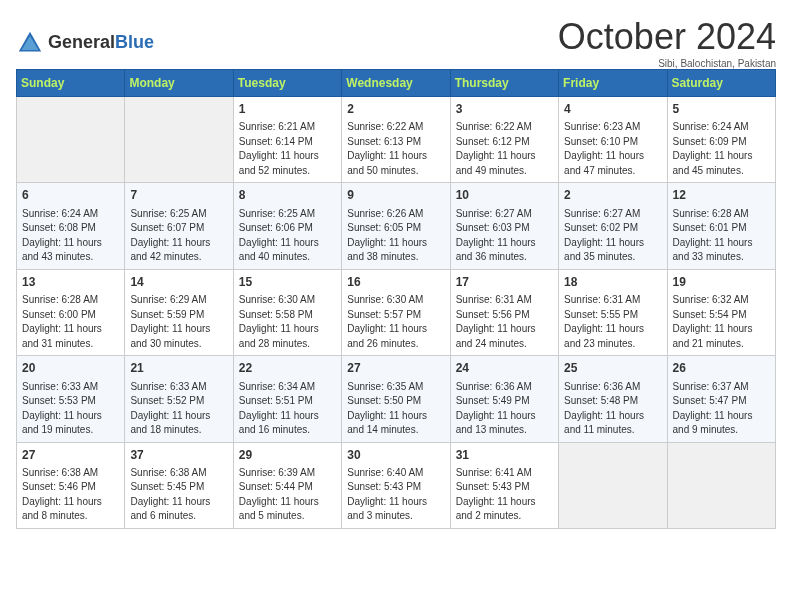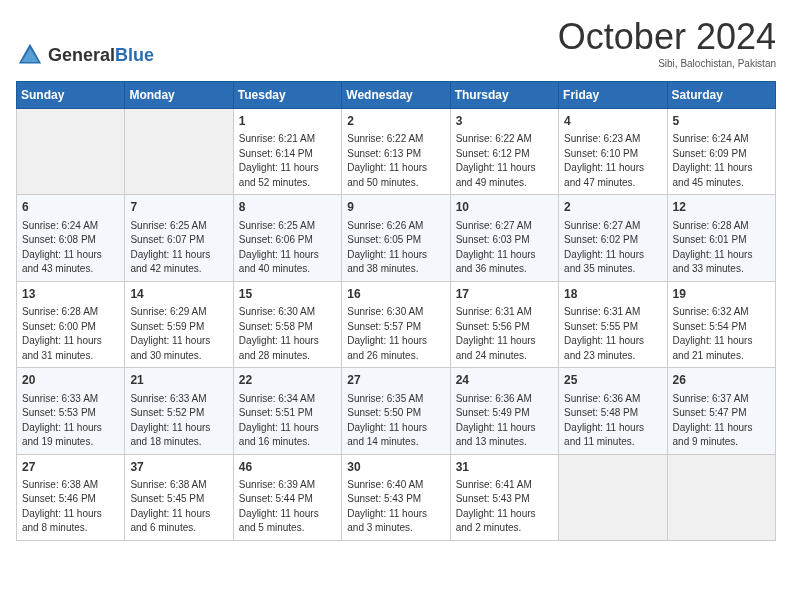--- a/index.html
+++ b/index.html
@@ -6,22 +6,21 @@
     body {
       font-family: Arial, sans-serif;
       background: #fff;
       width: 792px;
       min-height: 612px;
       padding: 16px;
     }
     .header {
       display: flex;
       justify-content: space-between;
-      align-items: flex-end;
-      margin-bottom: 12px;
+      align-items: center;
       gap: 24px;
     }
     .logo {
       display: flex;
       align-items: center;
       gap: 4px;
     }
     .logo-text-general {
       font-size: 18px;
       font-weight: bold;
@@ -48,21 +47,21 @@
       font-size: 10px;
       color: #555;
     }
     table {
       width: 100%;
       border-collapse: collapse;
       font-size: 10.5px;
     }
     thead tr th {
       background-color: #2a6db5;
-      color: #ffffff;
+      color: #bef264;
       padding: 6px 4px;
       text-align: left;
       font-size: 12px;
       font-weight: bold;
       border: 1px solid #1a5a9a;
     }
     tbody tr td {
       border: 1px solid #ccc;
       vertical-align: top;
       padding: 4px 5px;
@@ -243,21 +242,21 @@
       <tr>
         <td>
           <div class="day-num">27</div>
           <div class="day-info">Sunrise: 6:38 AM<br>Sunset: 5:46 PM<br>Daylight: 11 hours and 8 minutes.</div>
         </td>
         <td>
           <div class="day-num">37</div>
           <div class="day-info">Sunrise: 6:38 AM<br>Sunset: 5:45 PM<br>Daylight: 11 hours and 6 minutes.</div>
         </td>
         <td>
-          <div class="day-num">46</div>
+          <div class="day-num">29</div>
           <div class="day-info">Sunrise: 6:39 AM<br>Sunset: 5:44 PM<br>Daylight: 11 hours and 5 minutes.</div>
         </td>
         <td>
           <div class="day-num">30</div>
           <div class="day-info">Sunrise: 6:40 AM<br>Sunset: 5:43 PM<br>Daylight: 11 hours and 3 minutes.</div>
         </td>
         <td>
           <div class="day-num">31</div>
           <div class="day-info">Sunrise: 6:41 AM<br>Sunset: 5:43 PM<br>Daylight: 11 hours and 2 minutes.</div>
         </td>

